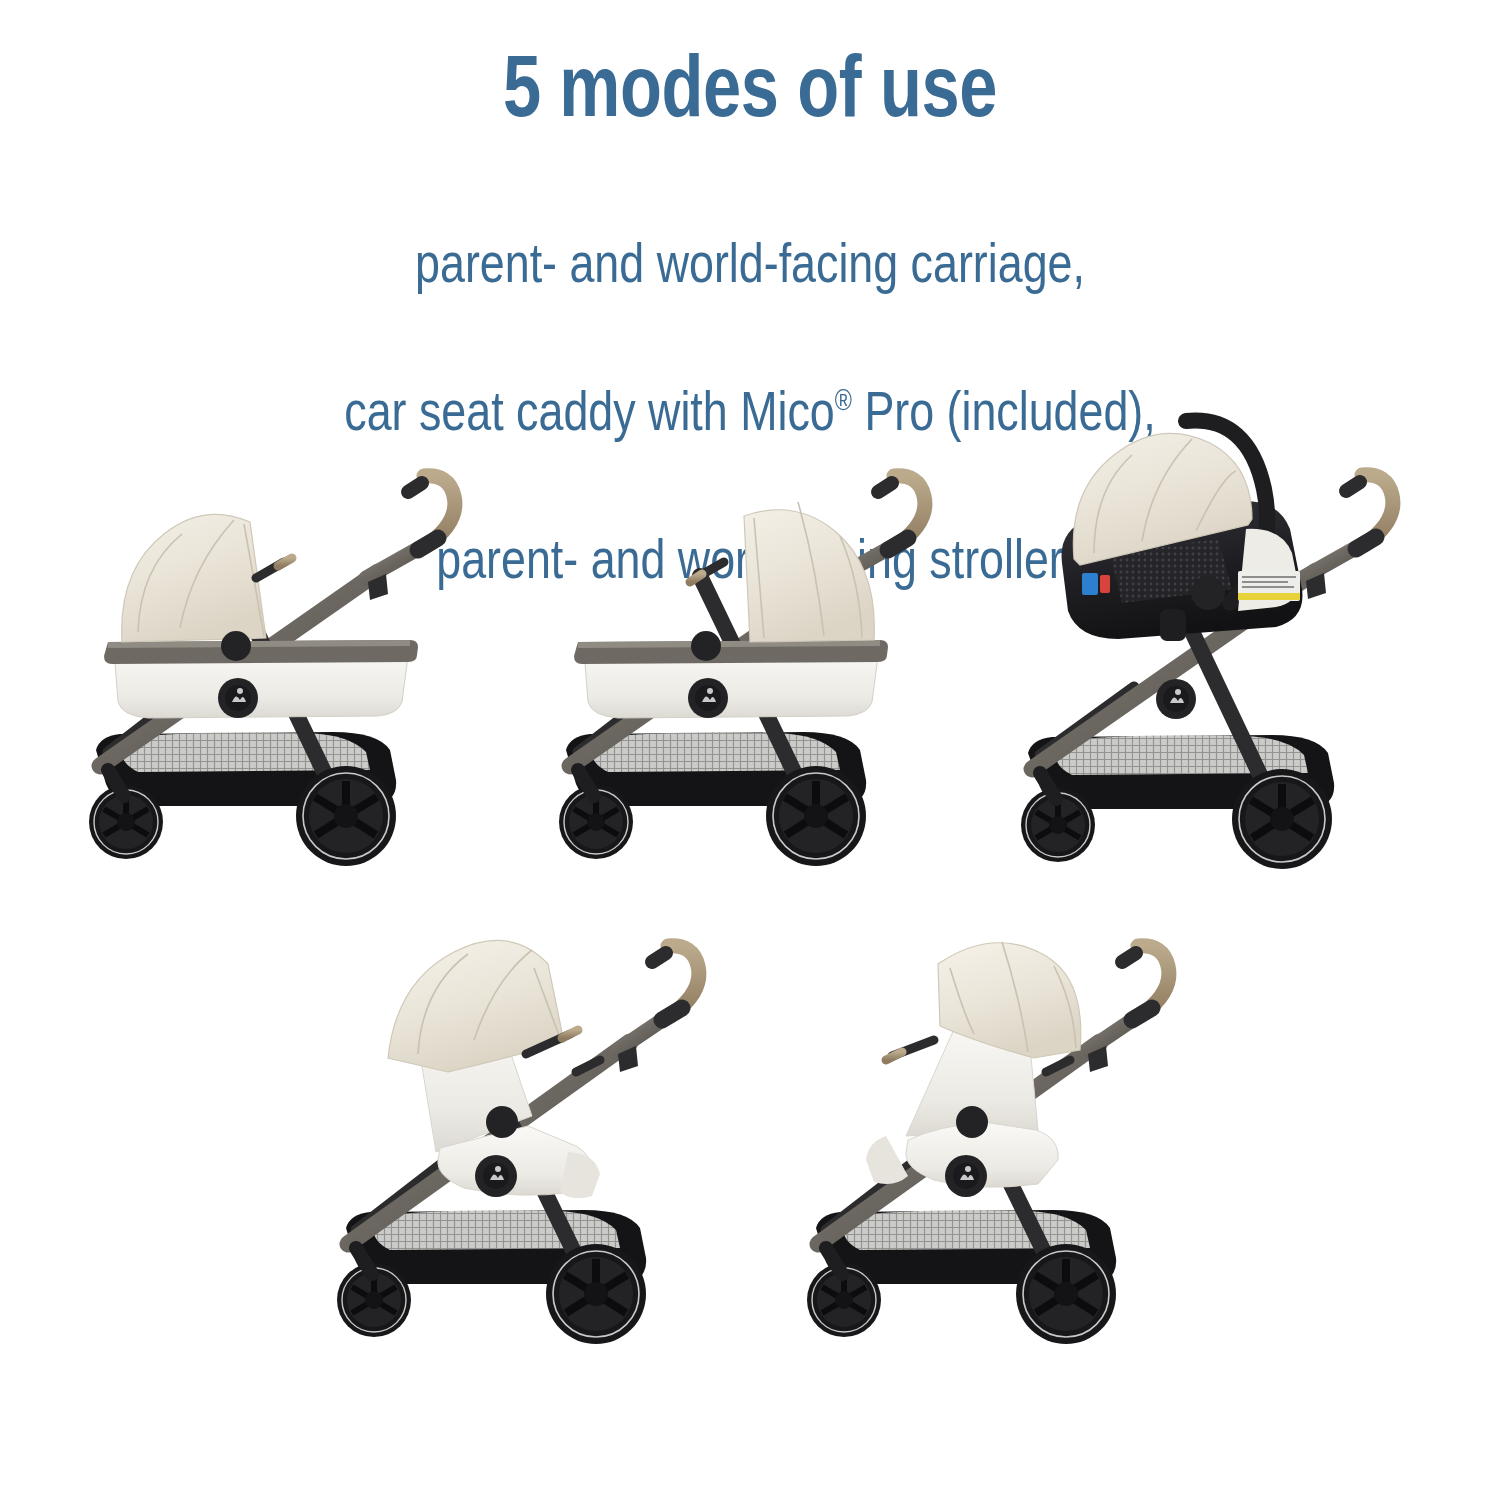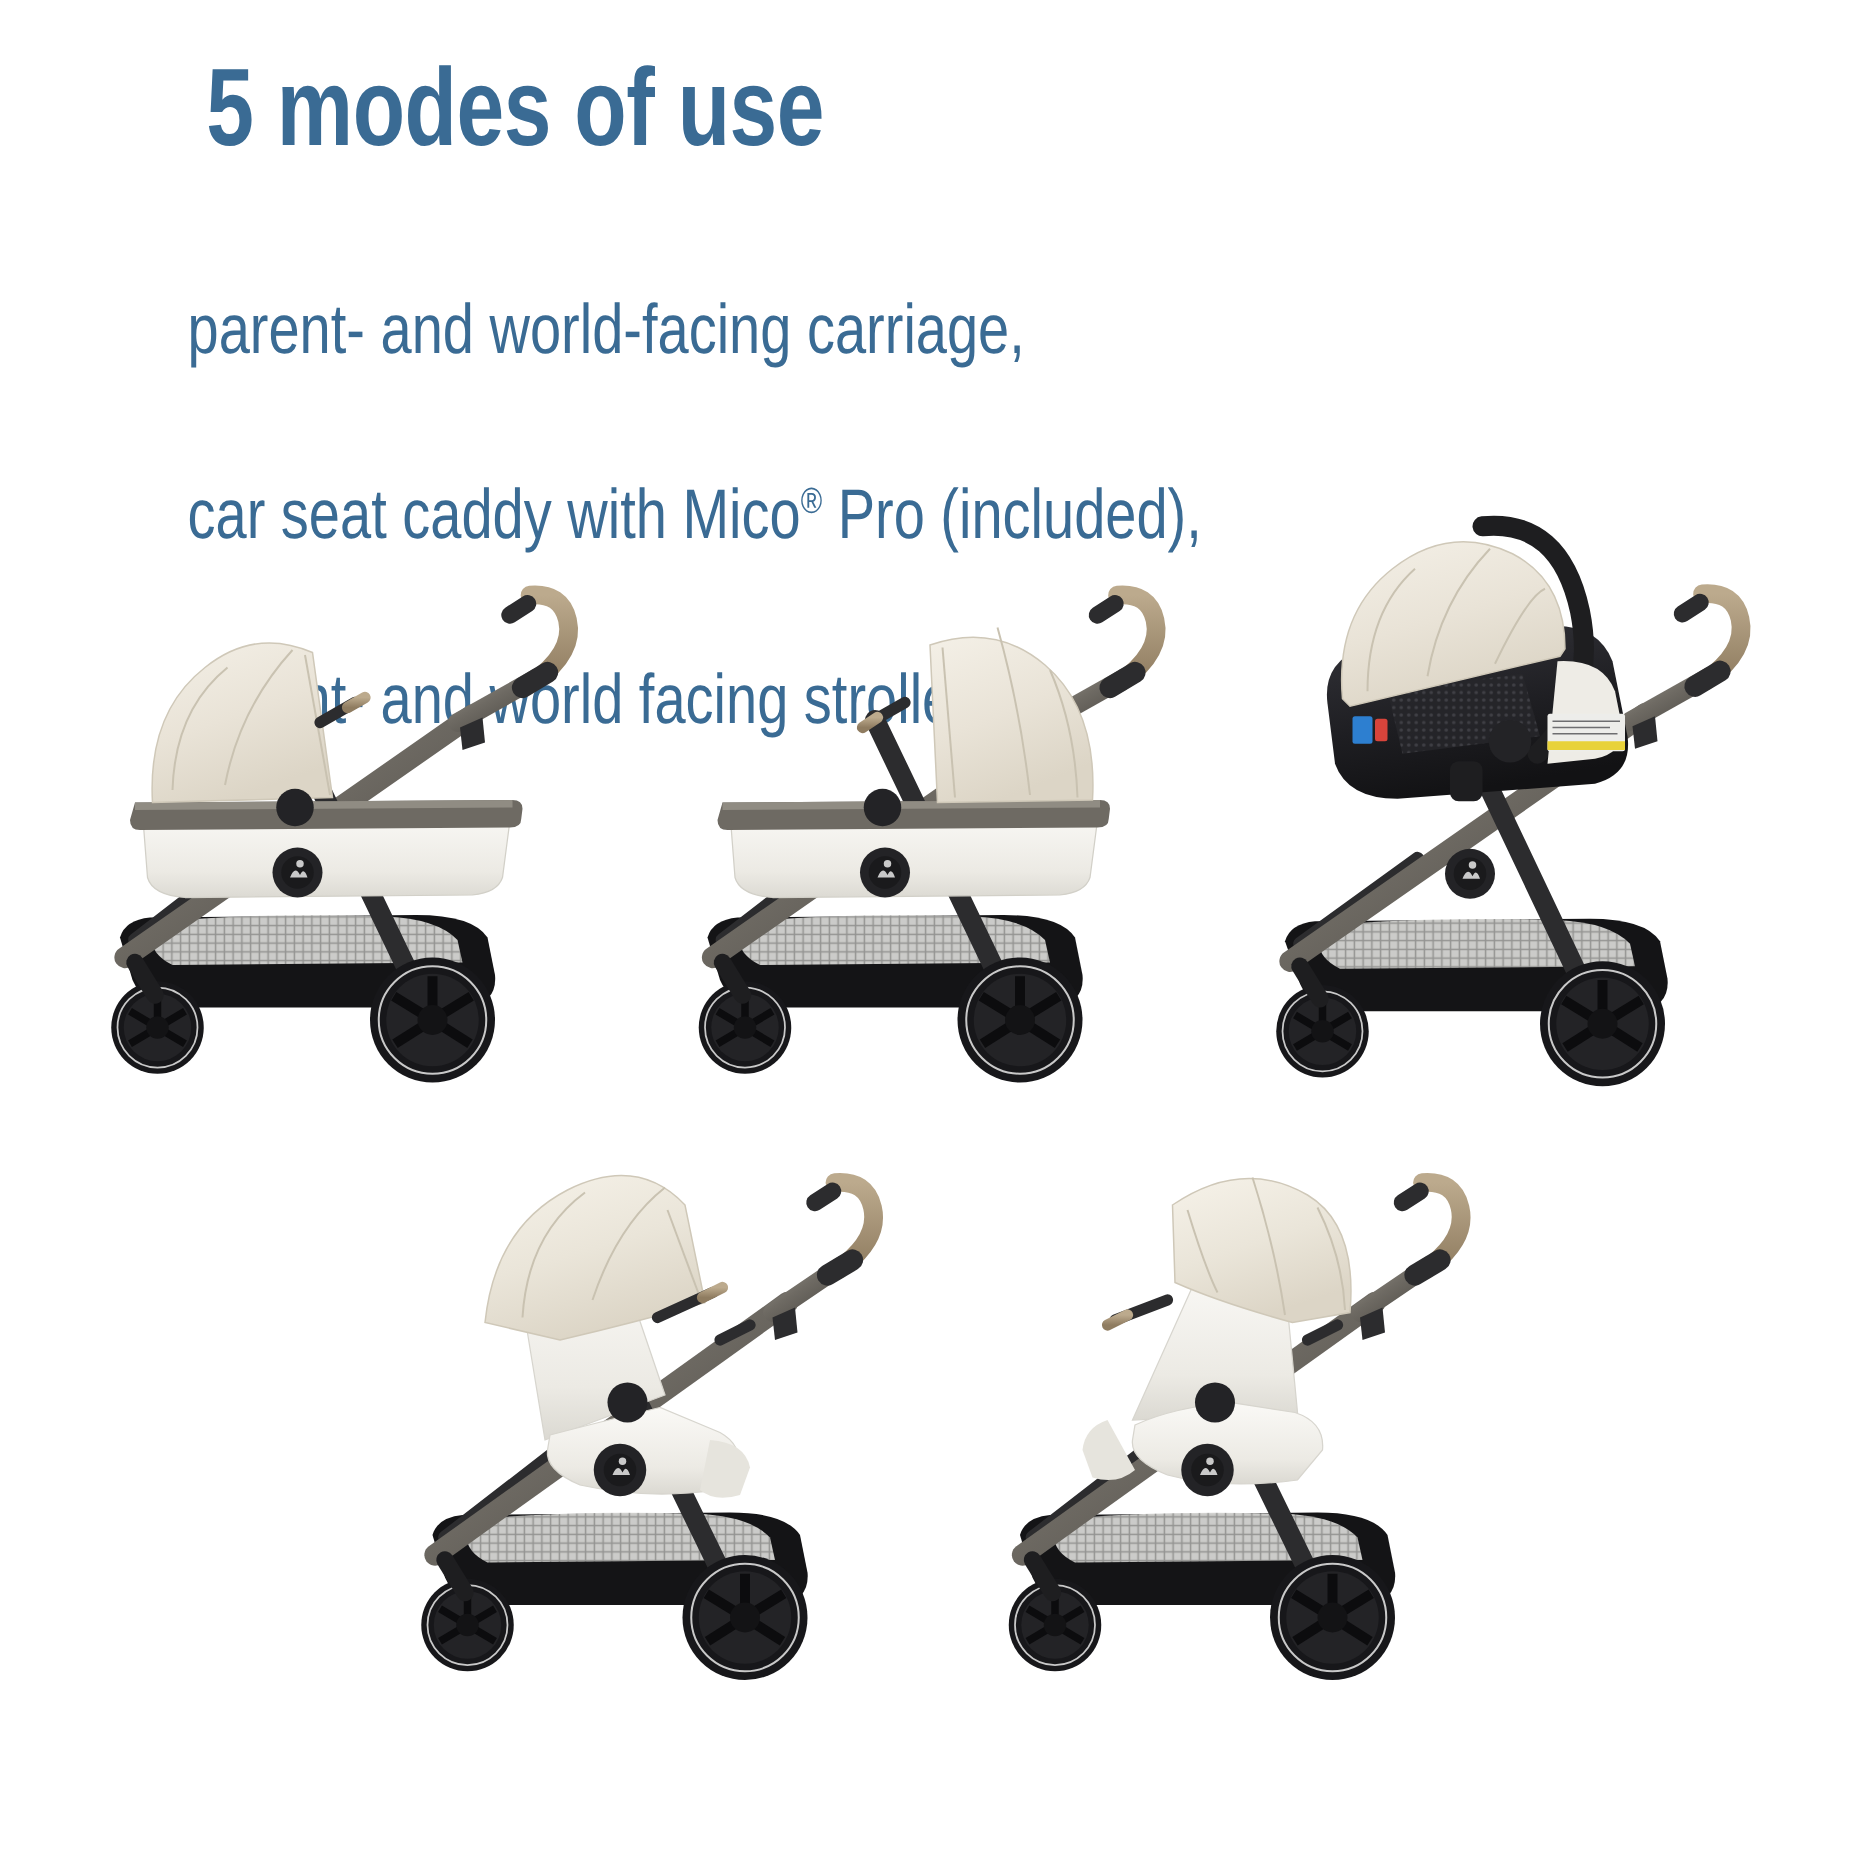--- a/index.html
+++ b/index.html
@@ -4,21 +4,21 @@
 <style>
   html,body{margin:0;padding:0;}
   body{
     width:1500px;height:1500px;background:#ffffff;
     font-family:"Liberation Sans",sans-serif;
     overflow:hidden;position:relative;
   }
   .page{width:1500px;height:1500px;position:relative;background:#fff;}
 
   
-  .textblock{position:absolute;left:0;top:0;width:1500px;text-align:left;}
+  .textblock{position:absolute;left:0;top:0;width:1500px;text-align:center;}
   .headline{
     font-size:88px;line-height:1.0;font-weight:700;color:#3A6B94;
     letter-spacing:-0.5px;margin:0;padding-top:42px;
     font-family:"Liberation Sans",sans-serif;
     transform:scaleX(0.78);transform-origin:center top;
   }
   .subline{
     font-size:56px;line-height:1.32;font-weight:400;color:#3A6B94;
     margin:0;padding-top:22px;
     transform:scaleX(0.80);transform-origin:center top;

